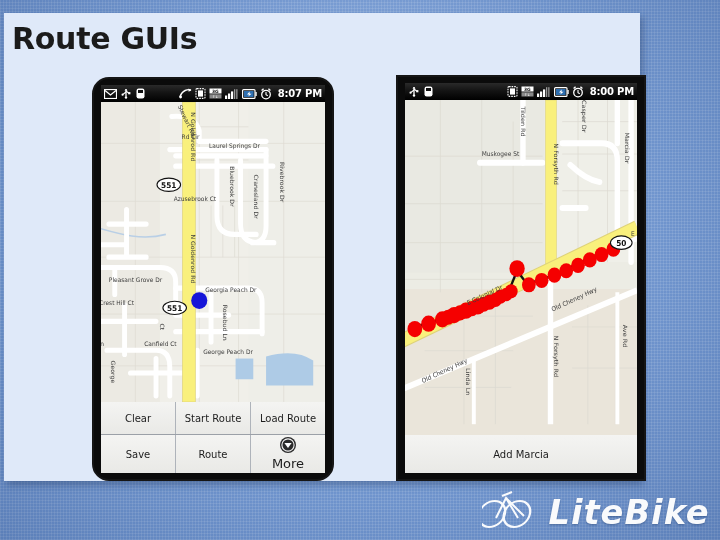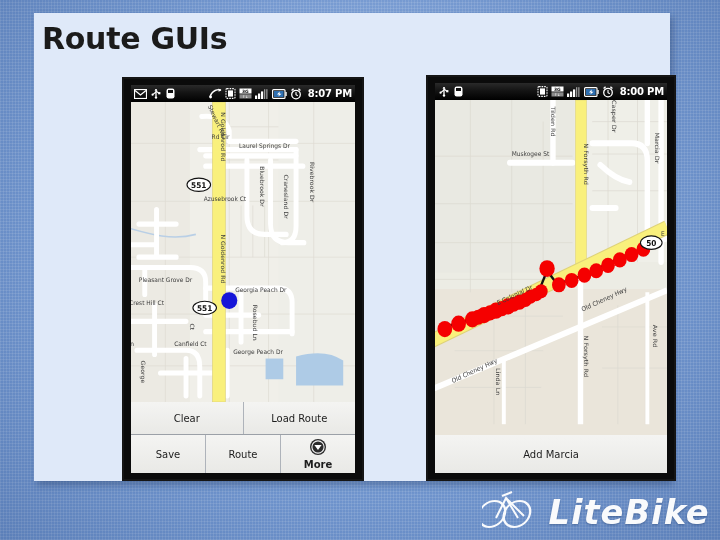--- a/index.html
+++ b/index.html
@@ -17,39 +17,39 @@
       repeating-linear-gradient(0deg, rgba(255,255,255,.10) 0 1px, rgba(0,0,0,0) 1px 3px),
       repeating-linear-gradient(90deg, rgba(255,255,255,.10) 0 1px, rgba(0,0,0,0) 1px 3px),
       radial-gradient(ellipse at 50% 40%, #93b1df 0%, #7196cf 60%, #6b90cb 100%);
   }
   .bg-vignette{
     position:absolute;inset:0;
     background:radial-gradient(ellipse at 50% 45%, rgba(255,255,255,.12) 0%, rgba(0,0,0,0) 55%, rgba(30,60,110,.20) 100%);
   }
   
   .panel{
-    position:absolute;left:34px;top:13px;width:636px;height:468px;
+    position:absolute;left:4px;top:13px;width:636px;height:468px;
     background:#dfe9f9;
     box-shadow:3px 4px 7px rgba(25,45,85,.35);
   }
   .slide-title{
     position:absolute;left:8px;top:8px;
     font-size:30px;font-weight:bold;color:#1b1b1b;
     letter-spacing:-.3px;
     font-family:"DejaVu Sans",sans-serif;
   }
   
   .phone{
     position:absolute;
     background:#0b0b0b;
     border:2px solid #151515;
     box-sizing:border-box;
     padding:6px 7px;
   }
-  .phone.p1{left:88px;top:64px;width:242px;height:404px;}
+  .phone.p1{left:88px;top:64px;width:242px;height:404px;border-radius:17px;}
   .phone.p2{left:392px;top:62px;width:250px;height:406px;}
   .screen{
     width:100%;height:100%;
     background:#efefe9;
     display:flex;flex-direction:column;
     position:relative;overflow:hidden;
   }
   
   .statusbar{
     height:17px;flex:0 0 17px;
@@ -82,21 +82,21 @@
     color:#1d1d1d;
     display:flex;flex-direction:column;align-items:center;justify-content:center;
     font-size:10px;
     font-family:"DejaVu Sans",sans-serif;
     text-align:center;
     line-height:1.1;
   }
   .grid1 .btn{height:32px;}
   .grid2 .btn{height:38px;}
   .more-ic{margin-bottom:1px;}
-  .more-label{font-size:10px;font-weight:bold;}
+  .more-label{font-size:13px;}
   
   .logo{
     position:absolute;right:12px;bottom:6px;
     display:flex;align-items:center;gap:12px;
     opacity:.96;
   }
   .logo-text{
     font-size:33px;font-style:italic;font-weight:bold;
     color:#ffffff;
     font-family:"DejaVu Sans",sans-serif;
@@ -264,20 +264,21 @@
             <text transform="translate(10,250) rotate(90)">George</text>
             <text x="-4" y="236">Ln</text>
           </g>
 
           <circle cx="100" cy="192" r="8.2" fill="#1616d8"></circle>
         </svg>
       </div>
 
       <div class="btnrow grid1">
         <div class="btn">Clear</div>
+        <div class="btn">Start Route</div>
         <div class="btn">Load Route</div>
       </div>
       <div class="btnrow grid2">
         <div class="btn">Save</div>
         <div class="btn">Route</div>
         <div class="btn">
           <span class="more-ic">
             <svg width="18" height="18" viewBox="0 0 18 18">
                 <circle cx="9" cy="9" r="8" fill="#2b2b2b"></circle>
                 <circle cx="9" cy="9" r="6.1" fill="none" stroke="#f2f2f2" stroke-width="1.1"></circle>

